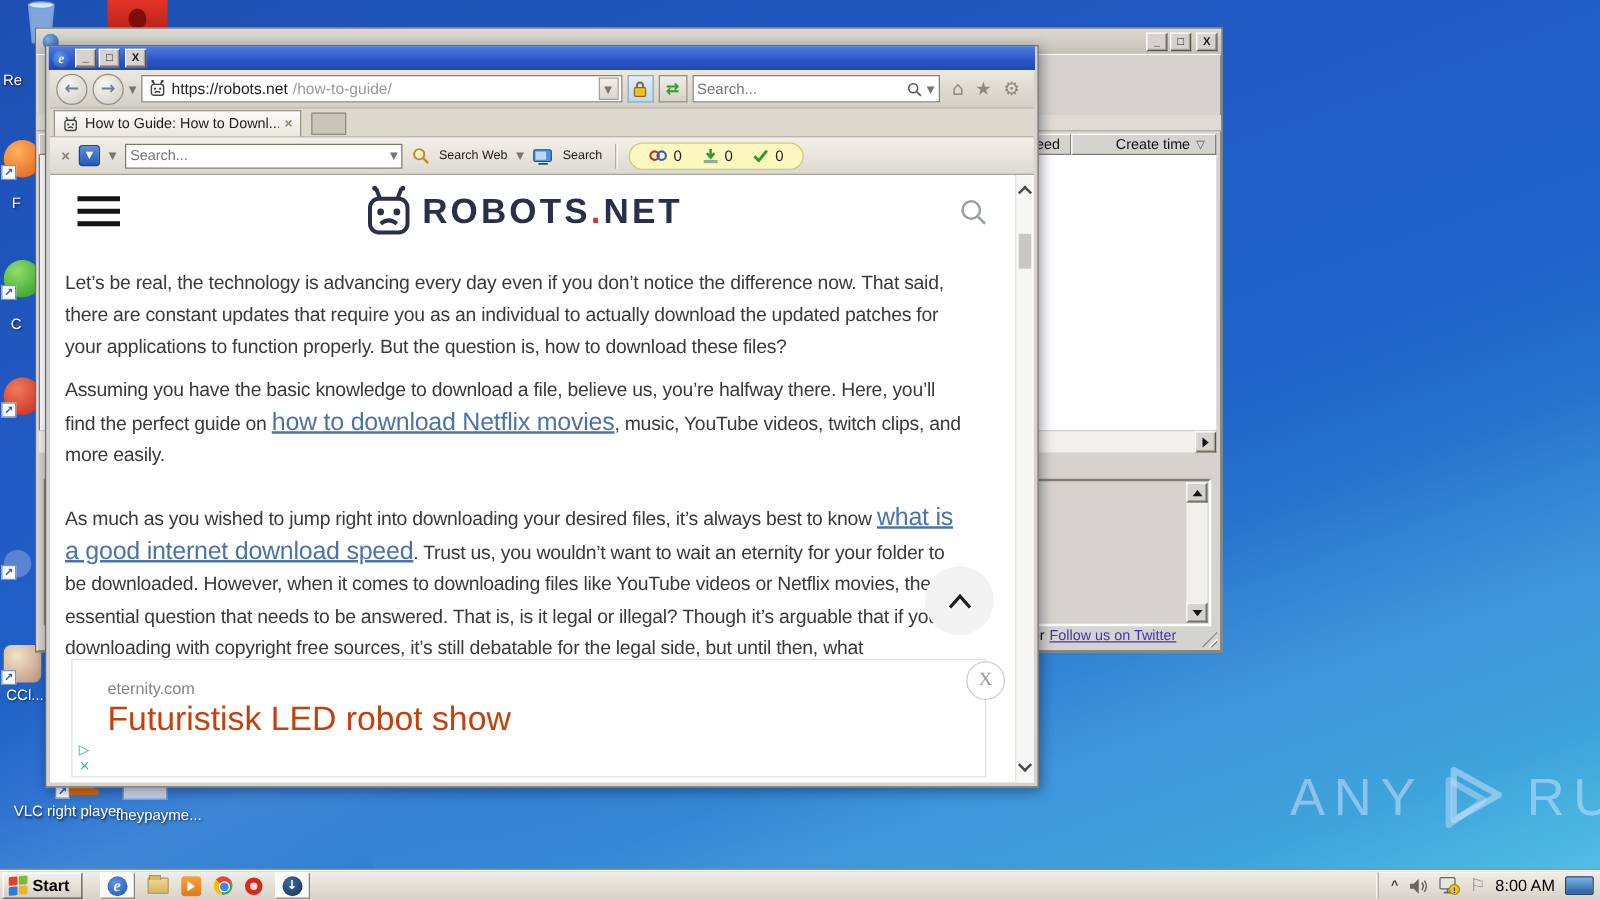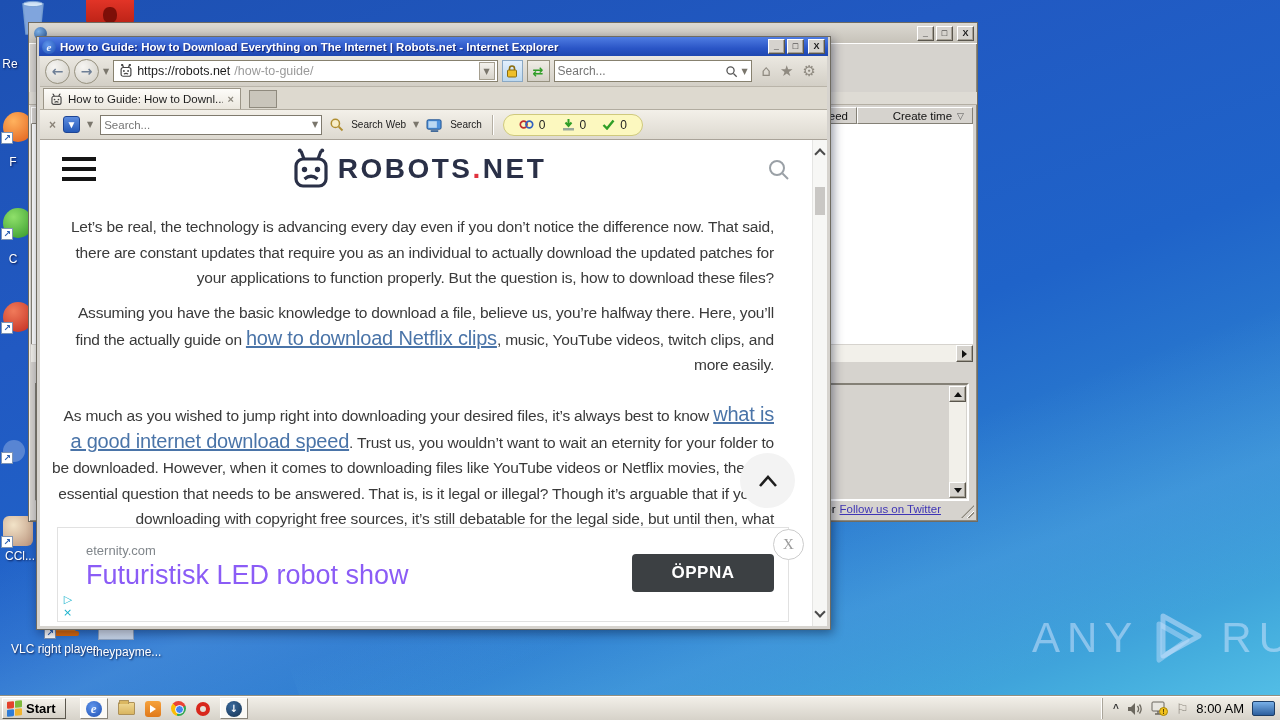--- a/index.html
+++ b/index.html
@@ -77,36 +77,36 @@
   .tb-x { color:#8a8378; font-weight:bold; font-size:12px; }
   .tb-dl { width:17px; height:17px; background:linear-gradient(#5d8de0,#2559b8); border:1px solid #1d4494; border-radius:3px; display:grid; place-items:center; color:#fff; font-size:10px; font-weight:bold; }
   .tb-search { width:222px; height:20px; background:#fff; border:1px solid #7f7a6e; display:flex; align-items:center; padding:0 3px; }
   .tb-search input { flex:1; border:none; outline:none; font-size:11.5px; color:#555; font-family:inherit; min-width:0; }
   .tb-label { font-size:10px; color:#1c1c1c; }
   .tb-sep { width:1px; height:20px; background:#b5afa3; box-shadow:1px 0 0 #fff; margin:0 3px; }
   .pill { height:22px; background:#fcf8bf; border:1px solid #cfc97d; border-radius:11px; display:flex; align-items:center; gap:16px; padding:0 15px; }
   .counter { display:flex; align-items:center; gap:5px; font-size:12px; color:#222; }
 
   
-  .viewport { position:relative; height:486px; background:#fff; overflow:hidden;text-align:right; }
+  .viewport { position:relative; height:486px; background:#fff; overflow:hidden; }
   .burger { position:absolute; left:22px; top:17px; width:34px; display:flex; flex-direction:column; gap:6px; }
   .burger div { height:4px; background:#151515; }
   .sitelogo { position:absolute; left:0; right:30px; top:8px; display:flex; justify-content:center; align-items:center; gap:7px; }
   .logo-text { font-size:28px; font-weight:bold; letter-spacing:2.5px; color:#2a3047; }
   .logo-dot { color:#e0323e; }
   .pg-search { position:absolute; right:36px; top:18px; }
 
   .para { position:absolute; left:12px; width:722px; font-size:15.5px; line-height:25.5px; color:#3a3a3a; letter-spacing:-0.2px; }
   .para a { color:#4a74a8; font-size:20px; }
 
   .scrolltop { position:absolute; right:32px; top:313px; width:55px; height:55px; border-radius:50%; background:#f3f3f3; display:grid; place-items:center; }
 
   .ad { position:absolute; left:17px; top:387px; width:732px; height:95px; background:#fff; border:1px solid #e1e1e1; }
   .ad-domain { position:absolute; left:28px; top:15px; font-size:13px; color:#80868b; }
-  .ad-head { position:absolute; left:28px; top:32px; font-size:27px; color:#8b5cf6; }
+  .ad-head { position:absolute; left:28px; top:32px; font-size:27px; color:#c2410c; }
   .ad-cta { position:absolute; left:574px; top:26px; width:142px; height:38px; background:#3c4043; border-radius:4px; color:#fff; font-weight:bold; font-size:17px; letter-spacing:.5px; display:grid; place-items:center; }
   .ad-close { position:absolute; right:-16px; top:1px; width:31px; height:31px; border-radius:50%; background:#fff; border:1px solid #ccc; color:#9a9a9a; font-family:"Liberation Serif",serif; font-size:15px; display:grid; place-items:center; }
   .adchoice { position:absolute; left:5px; bottom:2px; display:flex; flex-direction:column; line-height:13px; color:#18b2cc; font-size:11px; font-family:"DejaVu Sans",sans-serif; }
 
   .pgscroll { position:absolute; right:0; top:0; bottom:0; width:15px; background:#f7f7f5; border-left:1px solid #e5e5e3; }
   .pgthumb { position:absolute; left:2px; right:2px; top:47px; height:28px; background:#c9c7c4; }
   .chev { width:8px; height:8px; border:2px solid #4a4a4a; border-left:none; border-bottom:none; }
   .chev-up { transform:rotate(-45deg); margin-top:4px; } .chev-dn { transform:rotate(135deg); margin-bottom:4px; }
   .pgarrow { position:absolute; left:0; right:0; display:flex; justify-content:center; }
 
@@ -231,21 +231,20 @@
       <a href="#">k</a>
       <span>or</span>
       <a href="#">Follow us on Twitter</a>
     </div>
     <div class="grip"></div>
   </div>
 
   <div class="iewin frame-out">
     <div class="ie-title">
       <span class="ie-e">e</span>
-      <span class="ie-title-text">How to Guide: How to Download Everything on The Internet | Robots.net - Internet Explorer</span>
       <div class="ie-controls">
         <div class="cbtn">_</div>
         <div class="cbtn">□</div>
         <div class="cbtn" style="margin-left:2px">X</div>
       </div>
     </div>
 
     <div class="navrow">
       <div class="navbtn">←</div>
       <div class="navbtn">→</div>
@@ -377,41 +376,40 @@
       </div>
 
       <svg class="pg-search" width="24" height="24" viewBox="0 0 24 24">
         <circle cx="10" cy="10" r="7" fill="none" stroke="#9aa0a6" stroke-width="2"></circle>
           <path d="M15.5 15.5 L21 21" stroke="#9aa0a6" stroke-width="2"></path>
       </svg>
 
       <p class="para" style="top:74px">Let’s be real, the technology is advancing every day even if you don’t notice the difference now. That said, there are constant updates that require you as an individual to actually download the updated patches for your applications to function properly. But the question is, how to download these files?</p>
 
       <p class="para" style="top:160px">
-        <span>Assuming you have the basic knowledge to download a file, believe us, you’re halfway there. Here, you’ll find the actually guide on </span><a href="#">how to download Netflix clips</a><span>, music, YouTube videos, twitch clips, and more easily.</span>
+        <span>Assuming you have the basic knowledge to download a file, believe us, you’re halfway there. Here, you’ll find the perfect guide on </span><a href="#">how to download Netflix movies</a><span>, music, YouTube videos, twitch clips, and more easily.</span>
       </p>
 
       <p class="para" style="top:262px">
         <span>As much as you wished to jump right into downloading your desired files, it’s always best to know </span><a href="#">what is a good internet download speed</a><span>. Trust us, you wouldn’t want to wait an eternity for your folder to be downloaded. However, when it comes to downloading files like YouTube videos or Netflix movies, the one essential question that needs to be answered. That is, is it legal or illegal? Though it’s arguable that if you’re downloading with copyright free sources, it’s still debatable for the legal side, but until then, what</span>
       </p>
 
       <div class="scrolltop">
         <svg width="24" height="18" viewBox="0 0 24 18">
             <path d="M4 14 L12 5 L20 14" fill="none" stroke="#1e1e1e" stroke-width="2.6"></path>
           </svg>
       </div>
 
       <div class="ad">
         <div class="adchoice">
             <span>▷</span>
             <span>×</span>
           </div>
         <div class="ad-domain">eternity.com</div>
         <div class="ad-head">Futuristisk LED robot show</div>
-        <div class="ad-cta">ÖPPNA</div>
         <div class="ad-close">X</div>
       </div>
 
       <div class="pgscroll">
         <div class="pgarrow" style="top:6px">
             <i class="chev chev-up"></i>
           </div>
         <div class="pgthumb"></div>
         <div class="pgarrow" style="bottom:6px">
             <i class="chev chev-dn"></i>

